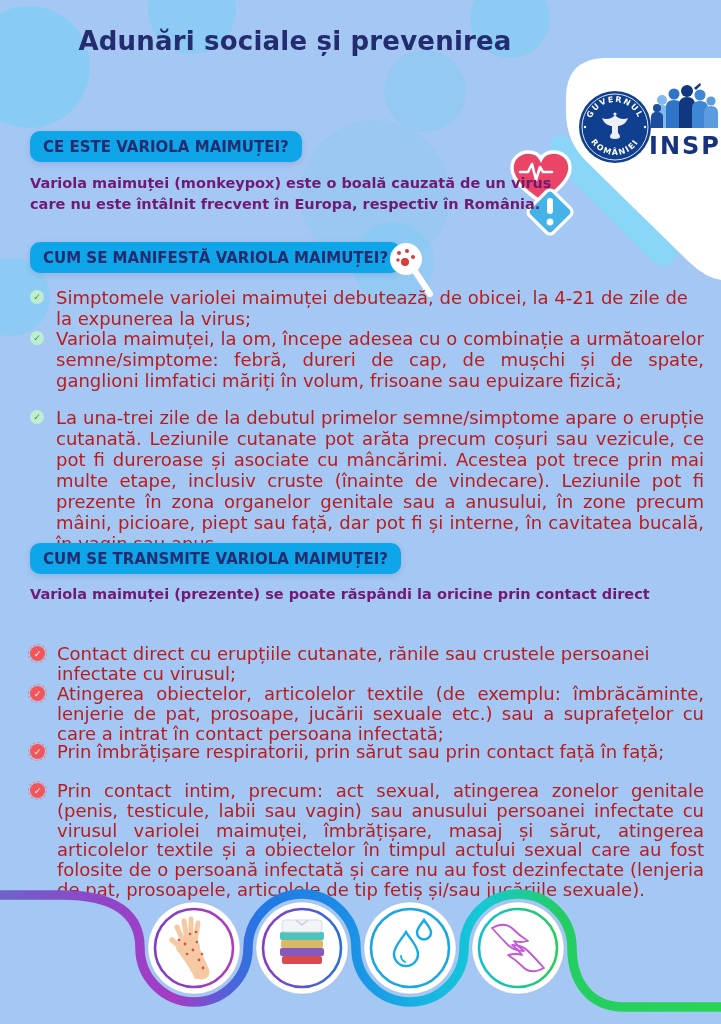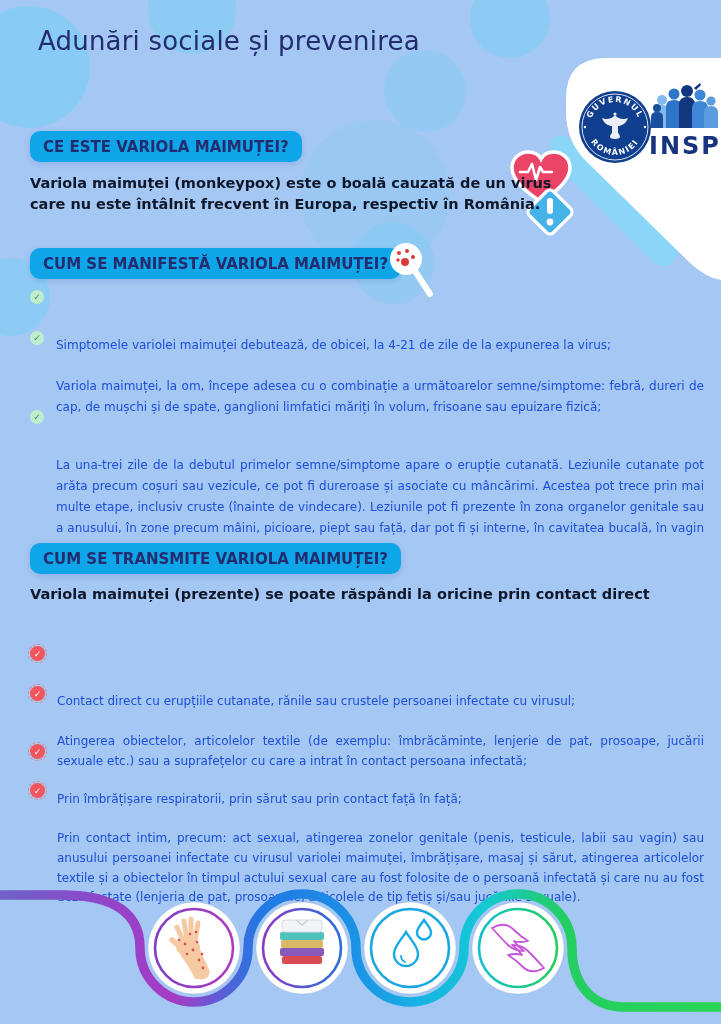--- a/index.html
+++ b/index.html
@@ -5,34 +5,34 @@
   html,body{margin:0;padding:0;}
   .page{
     position:relative; width:721px; height:1024px; overflow:hidden;
     background:#A5C7F3;
     font-family:"DejaVu Sans","Liberation Sans",sans-serif;
     color:#26306E;
   }
   .bubble{position:absolute;border-radius:50%;background:#7FCDF5;}
   .abs{position:absolute;}
   .title{
-    left:38px; top:24px; width:514px; text-align:left;
-    font-size:26px; font-weight:normal; color:#222C6F; line-height:1.32; letter-spacing:.2px;
+    left:38px; top:24px; width:514px; text-align:center;
+    font-size:26px; font-weight:bold; color:#222C6F; line-height:1.32; letter-spacing:.2px;
   }
   .title div{white-space:nowrap;}
   .hbox{
     left:30px; background:#0ea5e9; border-radius:10px; padding:7px 13px 6px 13px;
     font-size:15px; font-weight:bold; color:#232C6F; white-space:nowrap;
     box-shadow:0 2px 6px rgba(50,80,160,.18); display:inline-block;
   }
-  .intro{font-size:14.5px; font-weight:bold; color:#0f172a; line-height:1.45;}
+  .intro{font-size:14.5px; font-weight:bold; color:#701a75; line-height:1.45;}
   .intro div{white-space:nowrap;}
   .intro .ul{text-underline-offset:3px;}
   .bullet{position:absolute; left:30px; width:674px; display:flex; gap:12px; align-items:flex-start;}
-  .bullet .txt{flex:1; font-size:12px; line-height:21px; color:#1d4ed8;margin-top:48px;}
+  .bullet .txt{flex:1; font-size:18px; line-height:21px; color:#b91c1c;}
   .bullet .just{text-align:justify;}
   .b-sec3 .txt{line-height:19.8px;}
   .badge-green{
     flex:0 0 auto; width:14px; height:14px; margin-top:3px; border-radius:50%;
     background:#BFEECF; color:#2F8E62; font-size:9px; font-weight:bold;
     display:flex; align-items:center; justify-content:center;
   }
   .badge-red{
     flex:0 0 auto; width:15px; height:15px; margin-top:2px; border-radius:50%;
     background:#F2555C; color:#fff; font-size:9px; font-weight:bold;
@@ -116,21 +116,21 @@
       <rect x="49" y="48" width="6" height="16" rx="3"></rect>
       <circle cx="52" cy="72" r="3.4"></circle>
     </g>
   </svg>
 
   <div class="abs intro" style="left:30px;top:173px;width:560px;">
     <div>Variola maimuței (monkeypox) este o boală cauzată de un virus</div>
     <div>care nu este întâlnit frecvent în Europa, respectiv în România.</div>
   </div>
 
-  <div class="abs hbox" style="top:248px;">
+  <div class="abs hbox" style="top:242px;">
     <span>CUM SE MANIFESTĂ VARIOLA MAIMUȚEI?</span>
   </div>
 
   <svg class="abs" style="left:384px;top:240px;" width="62" height="68" viewBox="0 0 62 68">
     <line x1="31" y1="31" x2="46" y2="54" stroke="#FFFFFF" stroke-width="6" stroke-linecap="round"></line>
     <circle cx="22" cy="19" r="16" fill="#FFFFFF"></circle>
     <circle cx="21" cy="22" r="4" fill="#D93A3A"></circle>
     <circle cx="15" cy="13" r="2" fill="#D93A3A"></circle>
     <circle cx="23" cy="11" r="2" fill="#D93A3A"></circle>
     <circle cx="29" cy="17" r="2" fill="#D93A3A"></circle>

